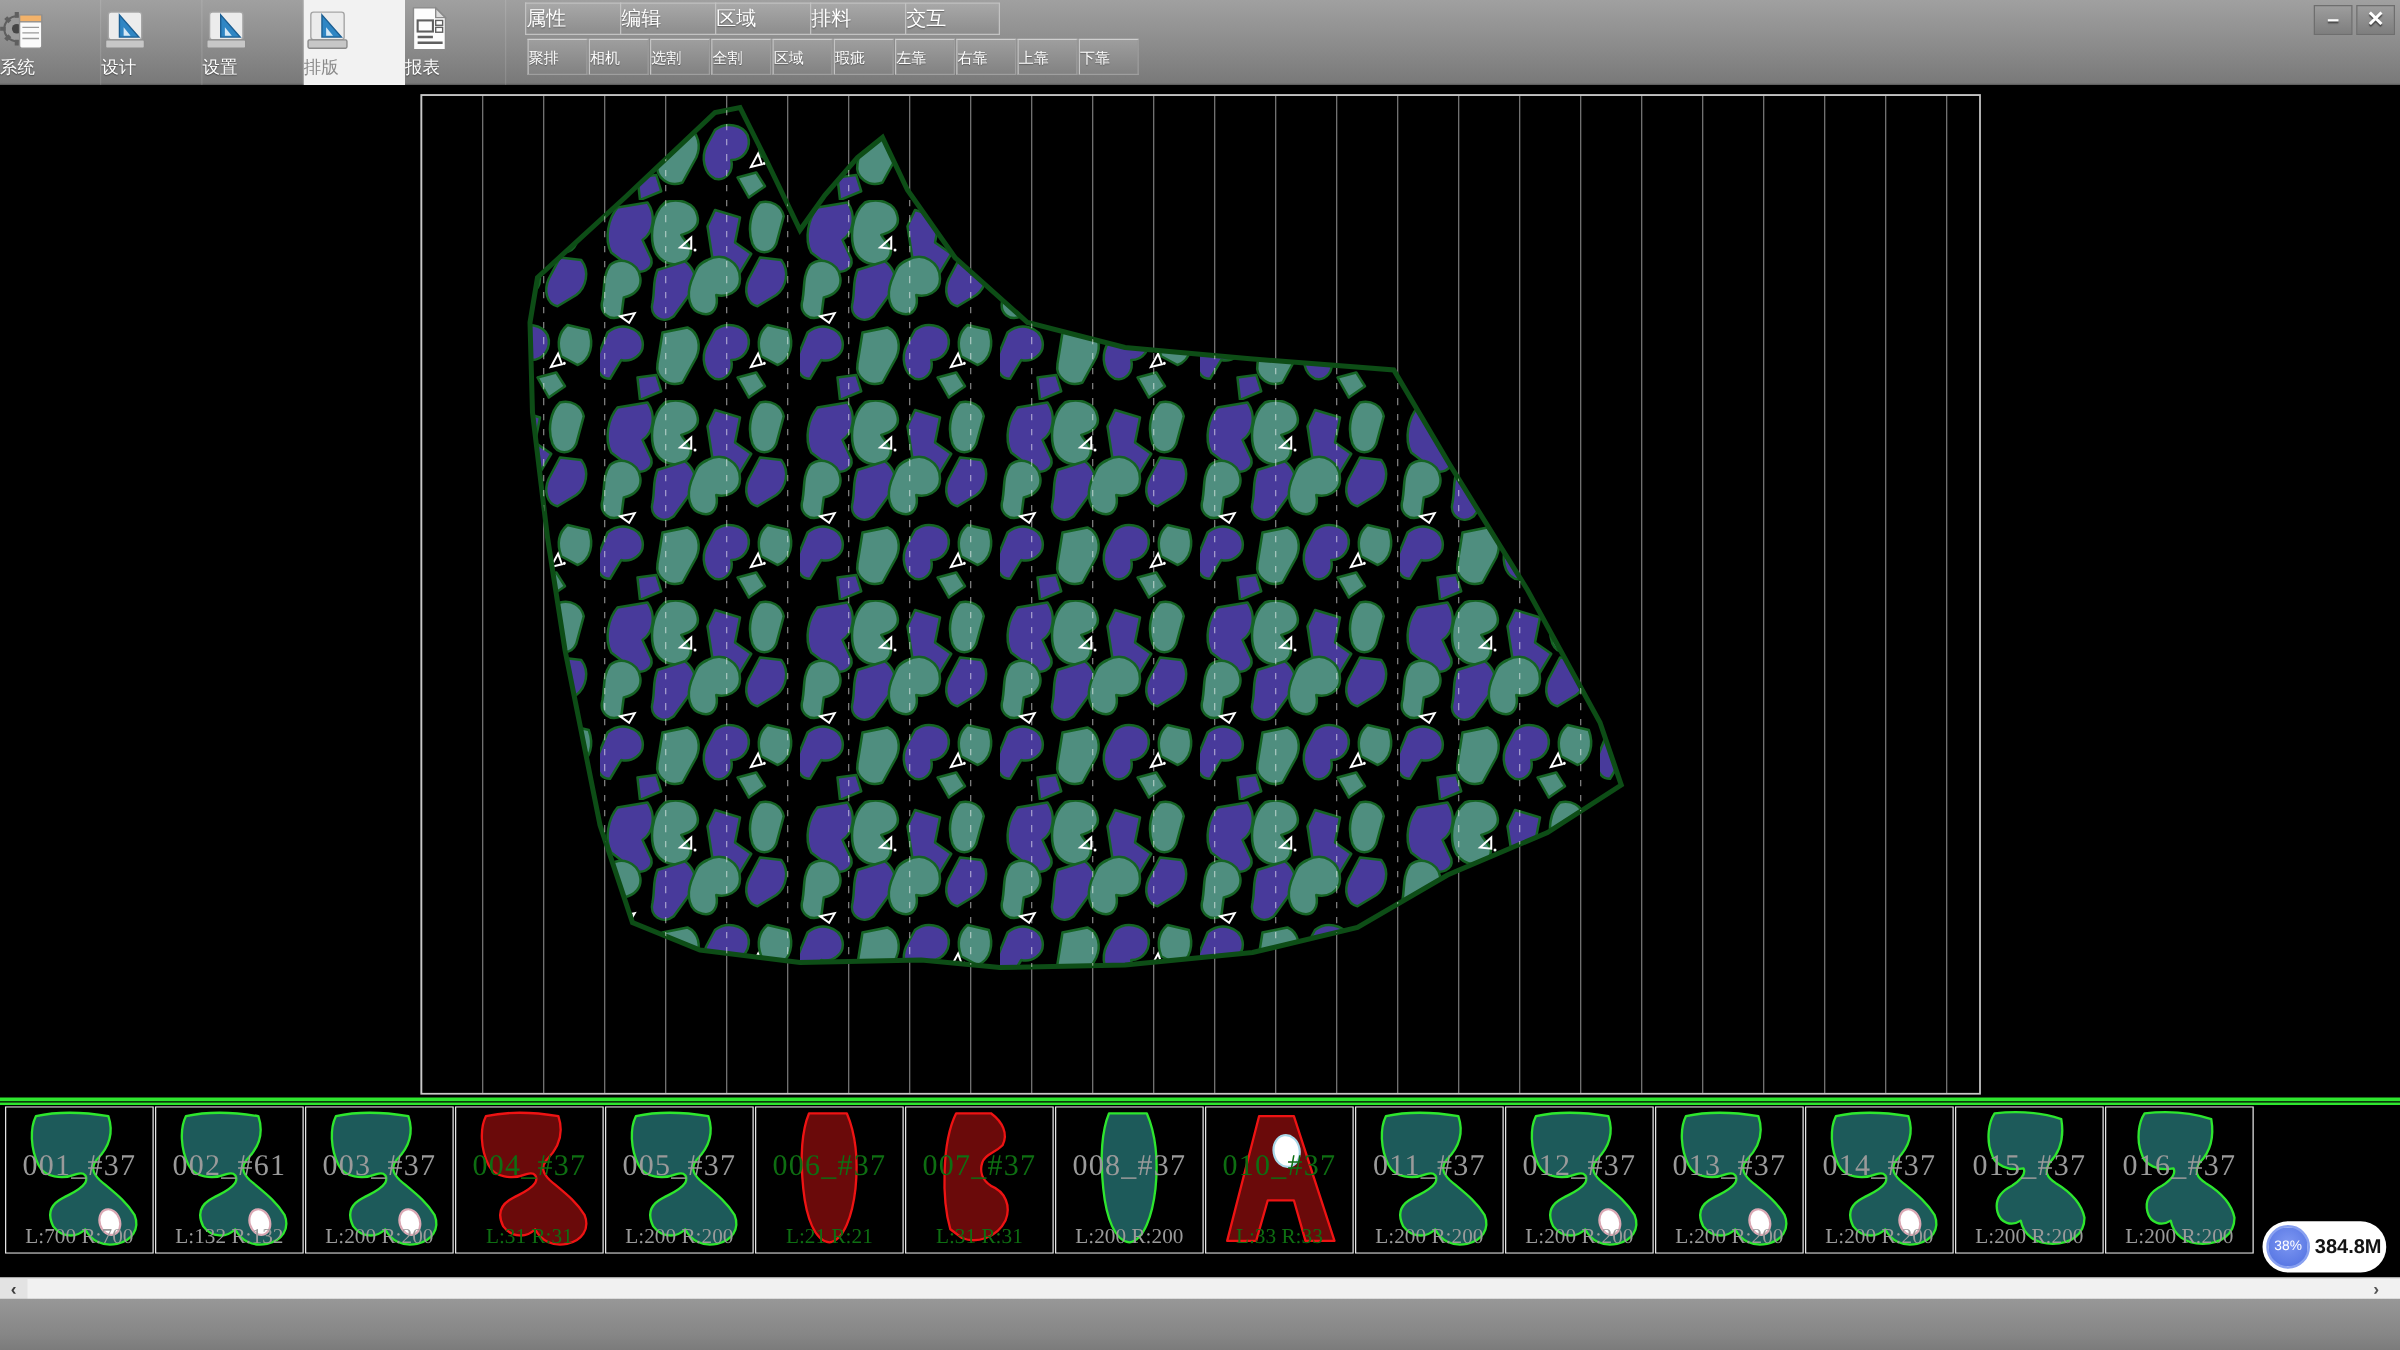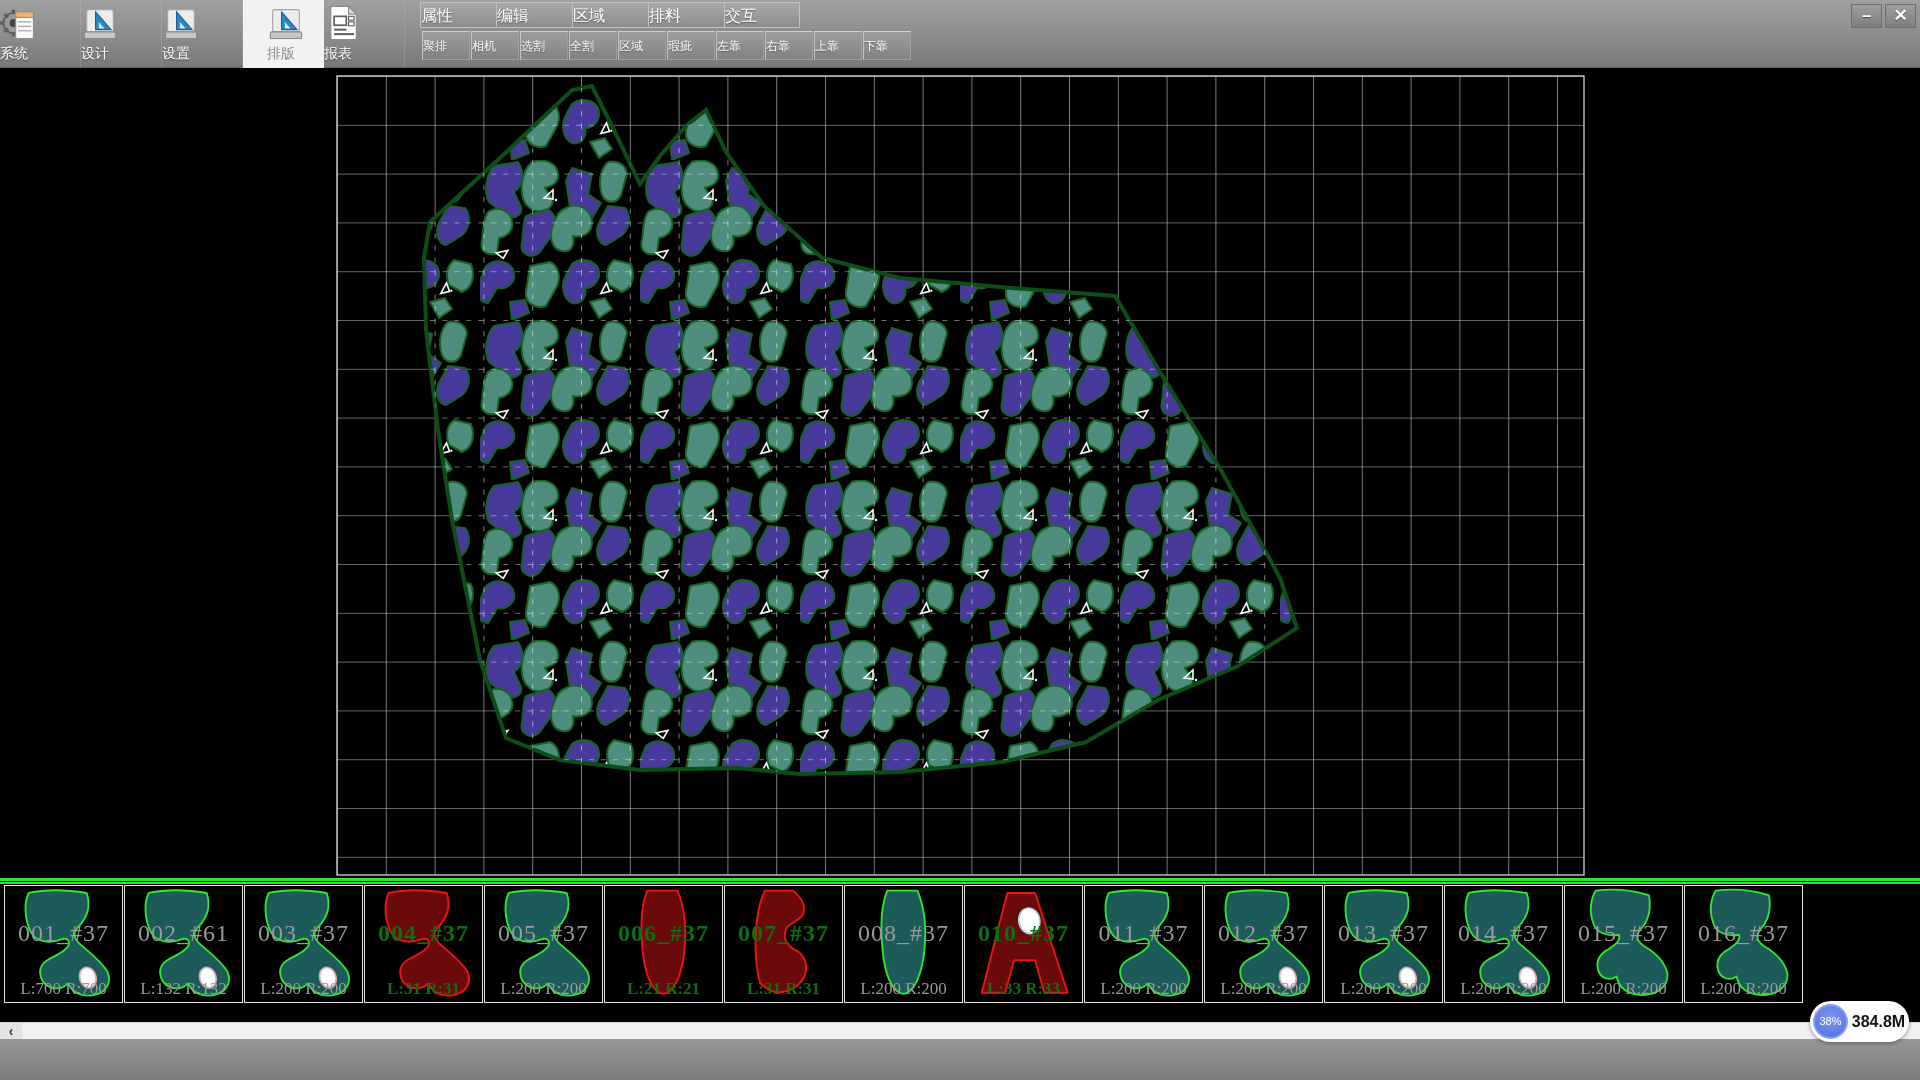--- a/index.html
+++ b/index.html
@@ -14,21 +14,21 @@
 
   
   #toolbar{position:absolute;left:0;top:0;width:1920px;height:68px;z-index:5;
     background:linear-gradient(#a0a0a0,#8b8b8b 55%,#787878);
     box-shadow:inset 0 -1px 0 #5f5f5f;}
   #bigbtns{position:absolute;left:0;top:0;height:68px;display:flex;}
   .bigbtn{width:81px;height:68px;display:flex;flex-direction:column;align-items:flex-start;
     justify-content:flex-start;padding-top:3px;box-sizing:border-box;cursor:default;
     border-right:1px solid rgba(255,255,255,.12);}
   .bigbtn .blabel{font-size:14px;color:#fff;text-shadow:0 1px 1px rgba(0,0,0,.45);margin-top:2px;}
-  .bigbtn.active{background:#f2f2f2;padding-left:24px;}
+  .bigbtn.active{background:#f2f2f2;}
   .bigbtn.active .blabel{color:#8a8a8a;text-shadow:none;}
   .bicon{width:38px;height:40px;}
 
   #menutabs{position:absolute;left:420px;top:2px;display:flex;height:26px;}
   .mtab{width:76px;height:26px;line-height:26px;text-align:left;color:#fff;font-size:16px;
     text-shadow:0 1px 1px rgba(0,0,0,.4);
     border:1px solid #c2c2c2;border-right:none;box-sizing:border-box;
     background:linear-gradient(#a8a8a8,#8d8d8d);}
   .mtab:last-child{border-right:1px solid #c2c2c2;}
 
@@ -49,38 +49,38 @@
   #thumbstrip{position:absolute;left:0;top:885px;width:1920px;height:118px;z-index:4;
     background:#000;display:flex;padding-left:4px;box-sizing:border-box;overflow:hidden;}
   .tile{position:relative;flex:0 0 117px;height:116px;border:1px solid #e4e4e4;
     margin-right:1px;background:#000;box-sizing:content-box;}
   .tile svg{position:absolute;left:0;top:0;width:117px;height:116px;}
   .tname{position:absolute;left:0;right:0;top:34px;text-align:center;
     font-family:"Liberation Serif",serif;font-size:24px;letter-spacing:1px;z-index:2;}
   .tcounts{position:absolute;left:0;right:0;bottom:3px;text-align:center;
     font-family:"Liberation Serif",serif;font-size:17px;z-index:2;}
   .lab-gray{color:var(--lgray);}
-  .lab-green{color:var(--lgreen);font-weight:bold;}
+  .lab-green{color:var(--lgreen);}
   .pc-teal{color:var(--tteal);--pstroke:var(--tgreen);}
   .pc-red{color:var(--tred);--pstroke:var(--tredline);}
 
   
   #hscroll{position:absolute;left:0;top:1022px;width:1920px;height:17px;background:#f1f1f1;
     border-top:1px solid #d6d6d6;z-index:4;}
   .sarrow{position:absolute;top:0;width:22px;height:17px;background:#e3e3e3;color:#3c3c3c;
     font-size:14px;font-weight:bold;text-align:center;line-height:16px;}
   #sarrow-left{left:0;}
   #sarrow-right{right:8px;background:#f1f1f1;color:#555;}
   #footer{position:absolute;left:0;top:1039px;width:1920px;height:41px;z-index:4;
     background:linear-gradient(#979797,#868686 70%,#7b7b7b);}
 
   
   #mem-badge{position:absolute;left:1810px;top:977px;width:99px;height:41px;z-index:6;
     background:#fff;border-radius:21px;box-shadow:0 1px 4px rgba(0,0,0,.4);
-    display:flex;align-items:center;margin-top:24px;}
+    display:flex;align-items:center;}
   #mem-circle{width:35px;height:35px;border-radius:50%;margin-left:3px;
     background:radial-gradient(circle at 50% 40%,#7d97f2,#4f6fe0);
     border:2px solid #88a0f0;box-sizing:border-box;
     color:#fff;font-size:11px;text-align:center;line-height:31px;}
   #mem-text{flex:1;text-align:center;color:#141414;font-size:16px;font-weight:600;}
 </style>
 </head>
 <body>
 
 <div id="screen">

